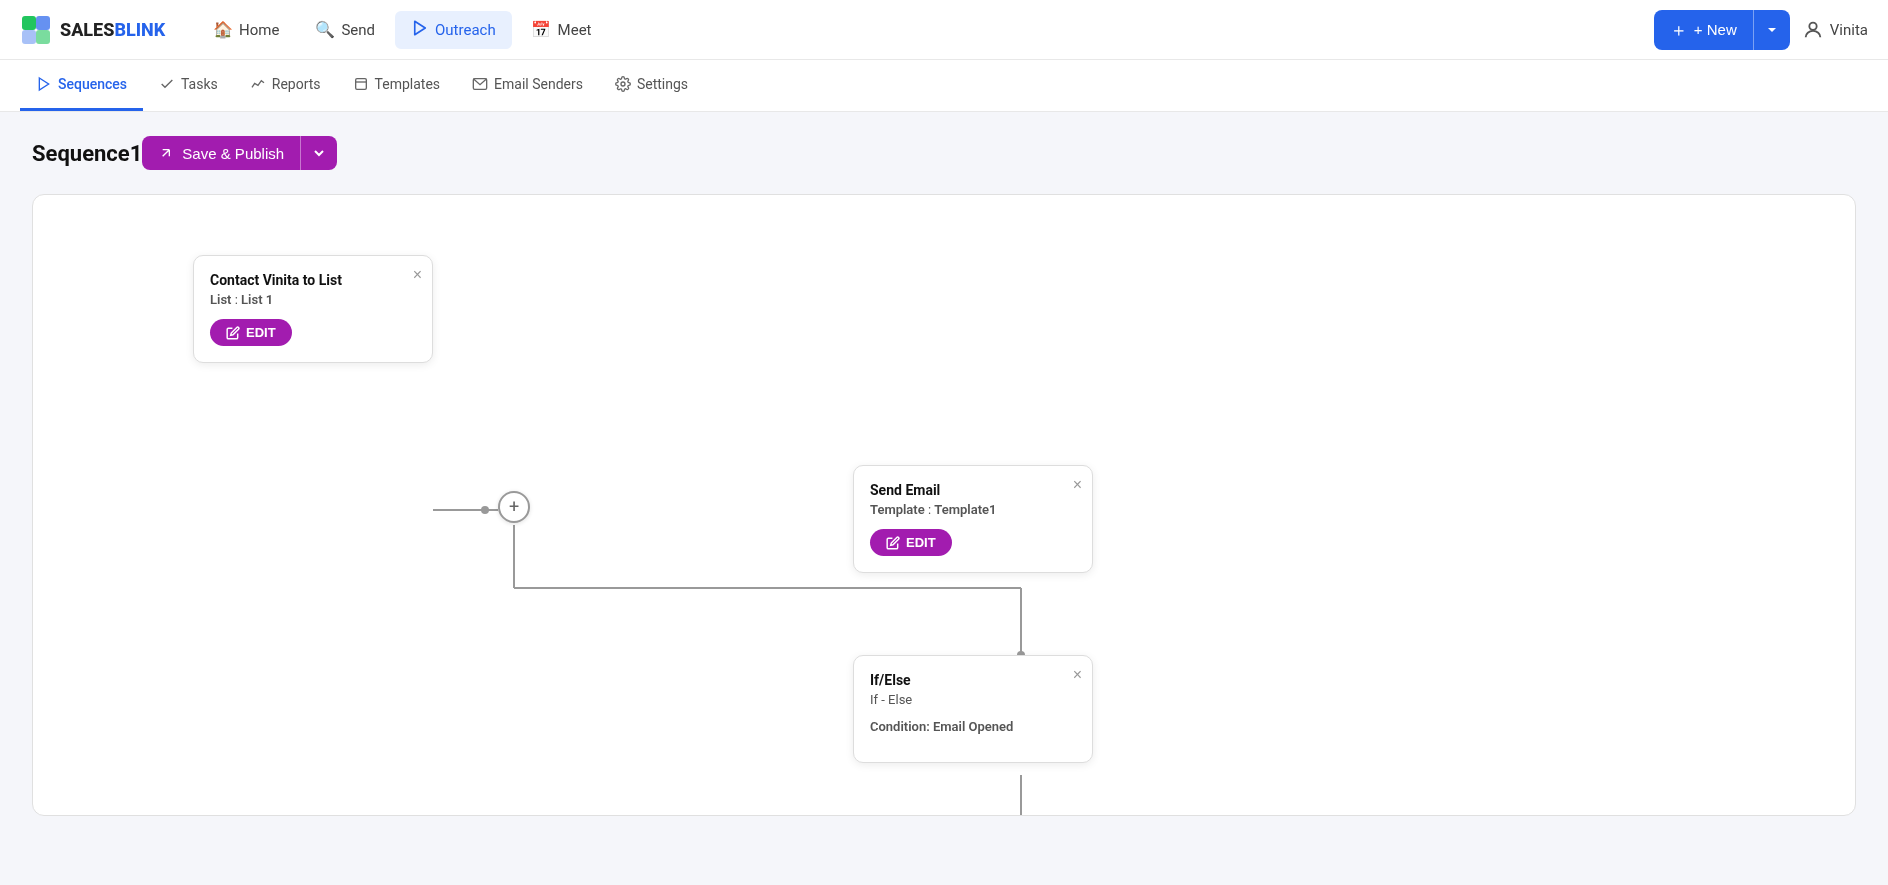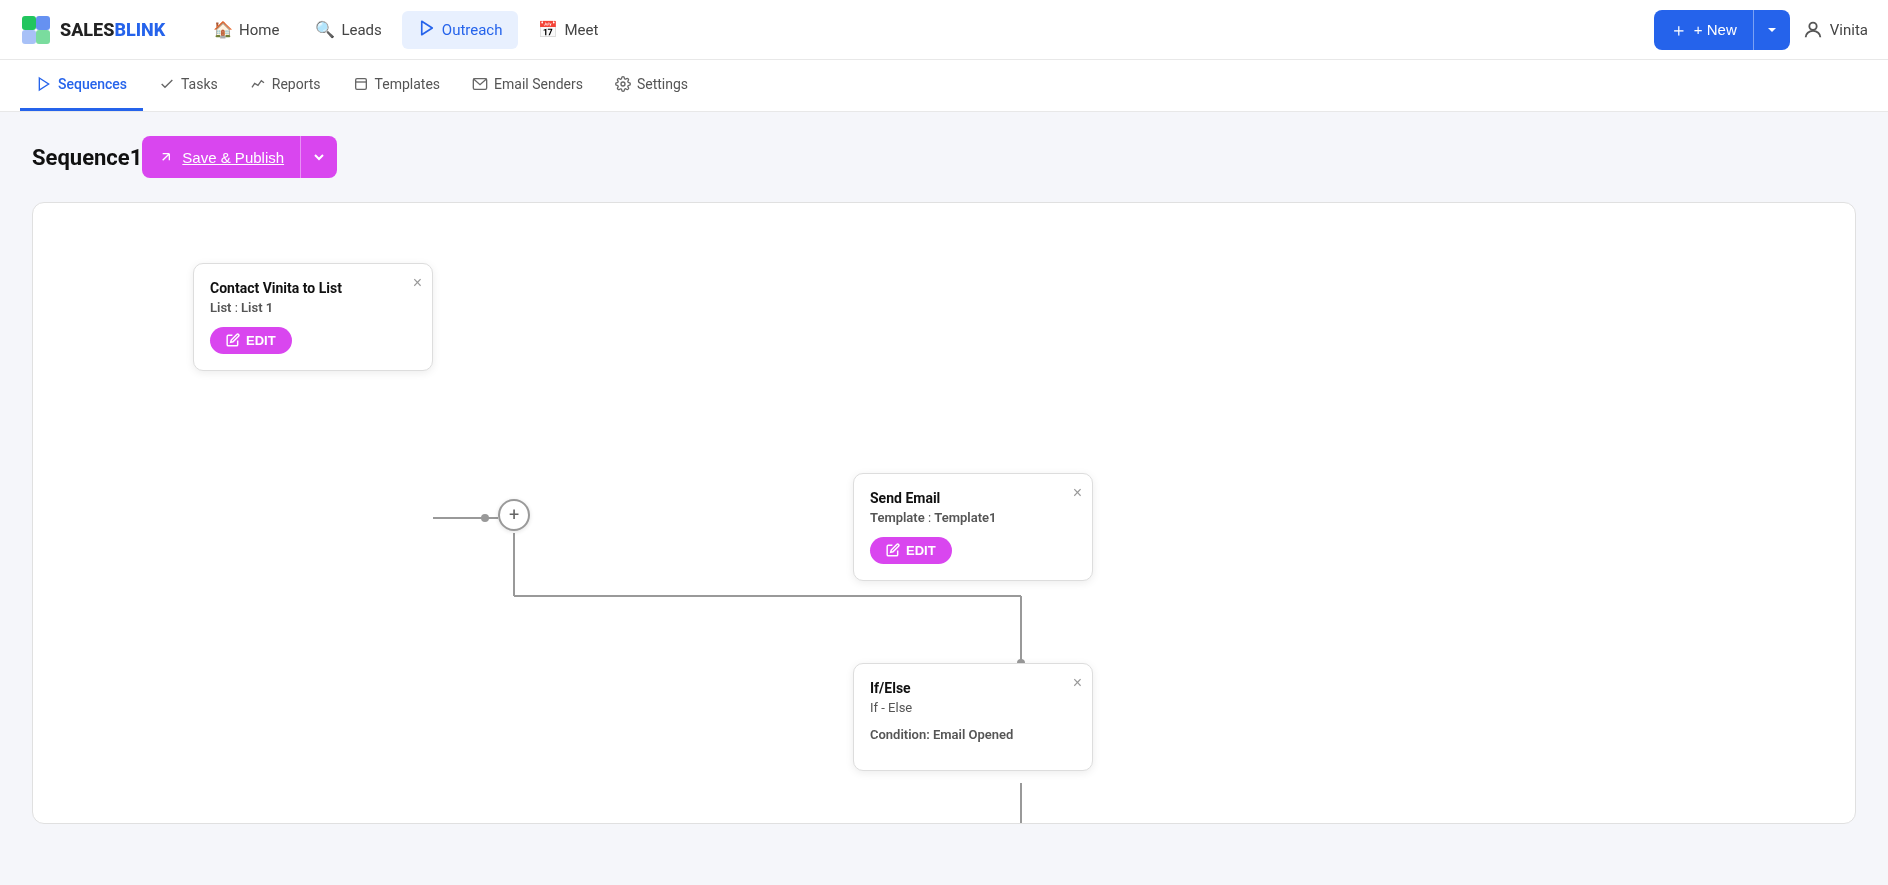--- a/index.html
+++ b/index.html
@@ -49,23 +49,23 @@
     .sub-nav-item.active { color: #2563eb; border-bottom-color: #2563eb; font-weight: 500; }
 
     
     .page-content { padding: 24px 32px; }
     .page-header {
       display: flex; align-items: center; 
       margin-bottom: 24px;
     }
     .page-title { font-size: 22px; font-weight: 700; color: #111; }
     .save-publish-btn {
-      display: flex; align-items: center; background: #d946ef; color: #fff;
-      border: none; border-radius: 8px; cursor: pointer; height: 42px;
-      font-size: 15px; font-weight: 500; overflow: hidden; text-decoration: underline;
+      display: flex; align-items: center; background: #a21caf; color: #fff;
+      border: none; border-radius: 8px; cursor: pointer; height: 34px;
+      font-size: 15px; font-weight: 500; overflow: hidden;
     }
     .save-publish-main { padding: 0 16px; display: flex; align-items: center; gap: 8px; height: 100%; }
     .save-publish-divider { width: 1px; background: rgba(255,255,255,0.4); height: 100%; }
     .save-publish-arrow { padding: 0 12px; height: 100%; display: flex; align-items: center; }
 
     
     .canvas {
       background: #fff; border: 1px solid #e0e0e0; border-radius: 12px;
       min-height: 620px; position: relative; overflow: hidden;
     }
@@ -79,22 +79,22 @@
       min-width: 240px;
     }
     .flow-node-title { font-size: 14px; font-weight: 700; color: #111; margin-bottom: 4px; }
     .flow-node-detail { font-size: 13px; color: #555; margin-bottom: 12px; }
     .flow-node-detail span { font-weight: 600; }
     .flow-node-close {
       position: absolute; top: 10px; right: 10px;
       cursor: pointer; color: #999; font-size: 16px; background: none; border: none;
     }
     .edit-btn {
-      display: inline-flex; gap: 6px;
-      background: #d946ef; color: #fff; border: none; border-radius: 20px;
+      display: inline-flex; align-items: center; gap: 6px;
+      background: #a21caf; color: #fff; border: none; border-radius: 20px;
       padding: 6px 16px; font-size: 13px; font-weight: 600; cursor: pointer;
     }
     .edit-btn svg { width: 14px; height: 14px; }
 
     
     .connector-plus {
       position: absolute; width: 32px; height: 32px; border-radius: 50%;
       background: #fff; border: 2px solid #999; display: flex; align-items: center;
       justify-content: center; cursor: pointer; font-size: 20px; color: #666;
       box-shadow: 0 1px 4px rgba(0,0,0,0.12);
@@ -125,21 +125,21 @@
     </span>
   </div>
 
   <div class="top-nav-items">
     <a class="nav-item">
       <span class="nav-icon">🏠</span>
       <span>Home</span>
     </a>
     <a class="nav-item">
       <span class="nav-icon">🔍</span>
-      <span>Leads</span>
+      <span>Send</span>
     </a>
     <a class="nav-item active">
       <span class="nav-icon">
         <svg width="18" height="18" viewBox="0 0 24 24" fill="none" stroke="#2563eb" stroke-width="2.2" stroke-linecap="round" stroke-linejoin="round">
           <polygon points="5 3 19 12 5 21 5 3"></polygon>
         </svg>
       </span>
       <span>Outreach</span>
     </a>
     <a class="nav-item">

